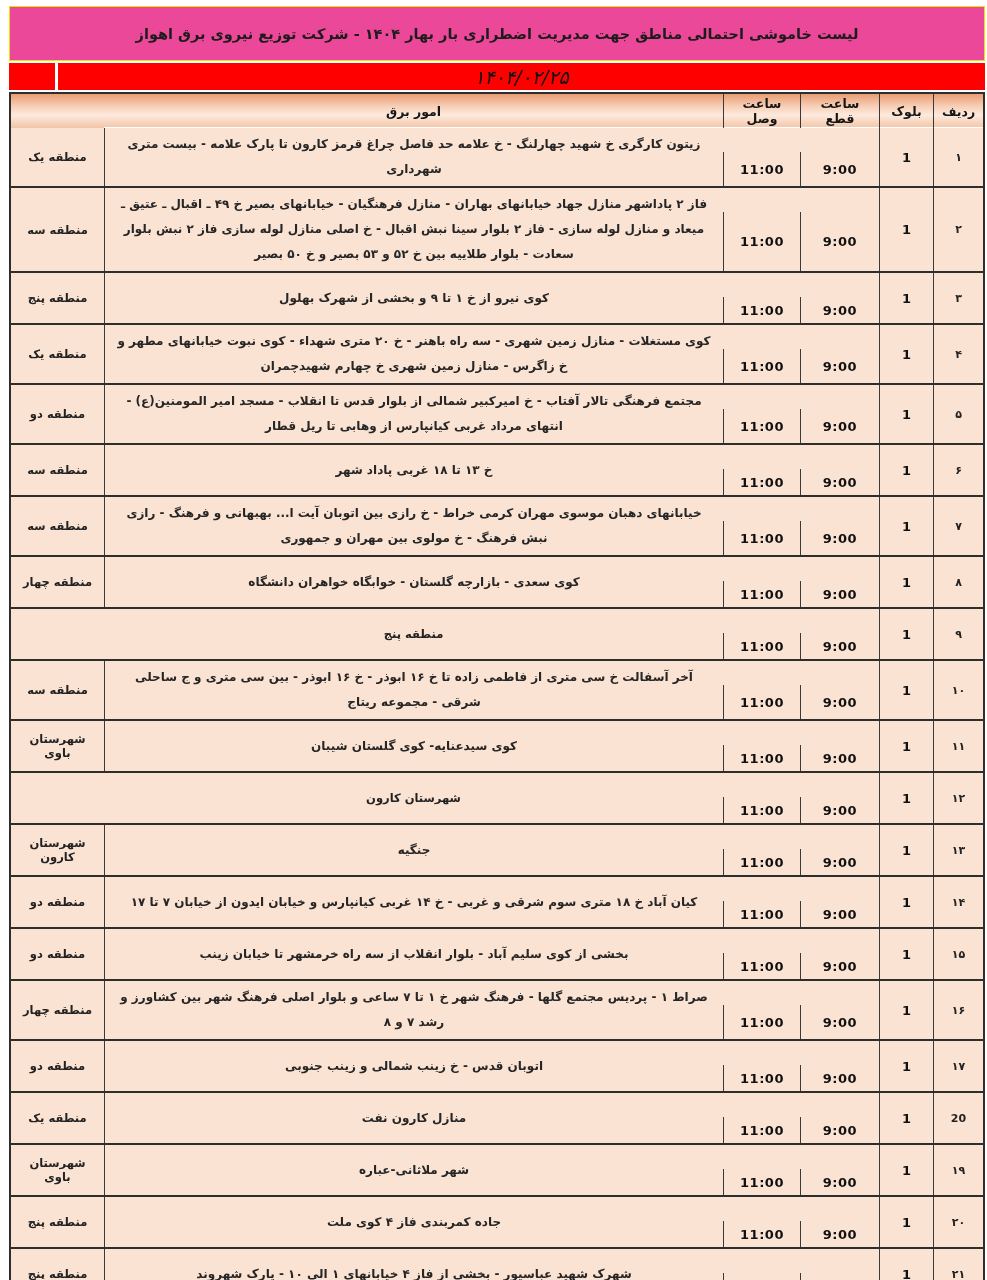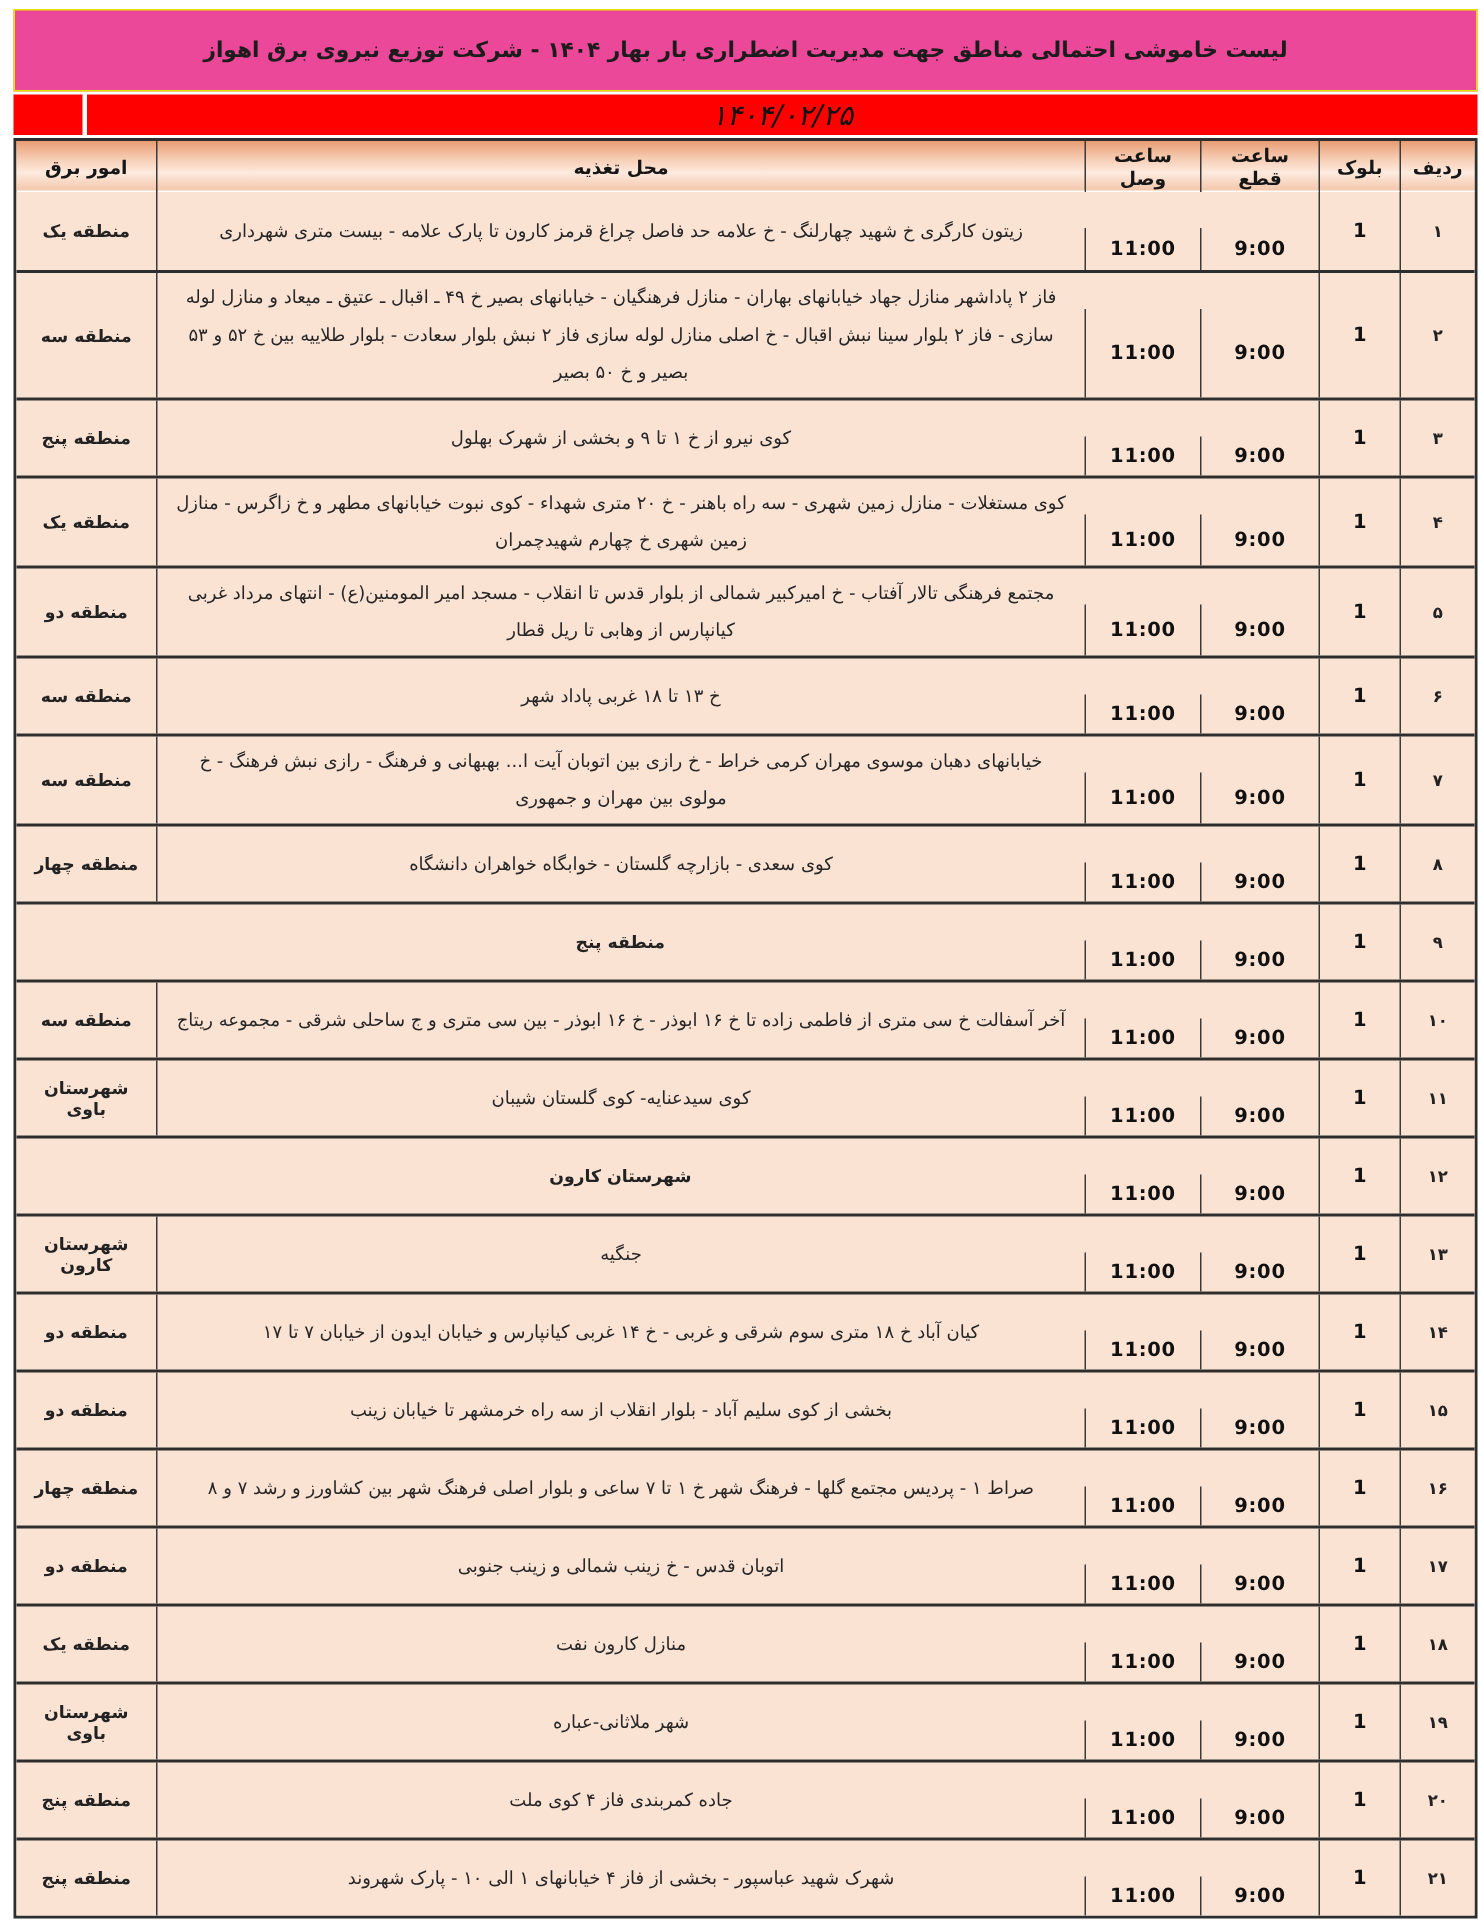--- a/index.html
+++ b/index.html
@@ -65,21 +65,21 @@
   .cell:last-child { border-left:none; }
   .t-head .cell {
     font-size:12.5px; font-weight:bold; color:#161616;
     padding:2px 4px;
     box-shadow:inset 0 -1px 0 #ffffff;
   }
   .c-row    { font-size:11px;  font-weight:bold; color:#222; }
   .c-block  { font-size:13px;  font-weight:bold; color:#111; direction:ltr; }
   .c-time   { font-size:13px;  font-weight:bold; color:#111; direction:ltr; letter-spacing:0.5px;margin-top:24px; }
   .c-loc    {
-    font-size:12px; font-weight:normal; color:#262626;
+    font-size:12px; font-weight:bold; color:#262626;
     line-height:25px; padding:4px 12px;
   }
   .c-dist   { font-size:11.5px; font-weight:bold; color:#222; padding:4px 4px; }
 </style>
 </head>
 <body>
 
 <div class="page">
 
   <div class="banner">
@@ -93,21 +93,20 @@
     <div class="date-gap"></div>
     <div class="date-side"></div>
   </div>
 
   <div class="sched-table">
     <div class="t-row t-head">
       <div class="cell">ردیف</div>
       <div class="cell">بلوک</div>
       <div class="cell">ساعت قطع</div>
       <div class="cell">ساعت وصل</div>
-      <div class="cell">محل تغذیه</div>
       <div class="cell">امور برق</div>
     </div>
     <div>
   <div class="t-row">
     <div class="cell c-row">۱</div>
     <div class="cell c-block">1</div>
     <div class="cell c-time">9:00</div>
     <div class="cell c-time">11:00</div>
     <div class="cell c-loc">زیتون کارگری خ شهید چهارلنگ - خ علامه حد فاصل چراغ قرمز کارون تا پارک علامه - بیست متری شهرداری</div>
     <div class="cell c-dist">منطقه یک</div>
@@ -249,21 +248,21 @@
   <div class="t-row">
     <div class="cell c-row">۱۷</div>
     <div class="cell c-block">1</div>
     <div class="cell c-time">9:00</div>
     <div class="cell c-time">11:00</div>
     <div class="cell c-loc">اتوبان قدس - خ زینب شمالی و زینب جنوبی</div>
     <div class="cell c-dist">منطقه دو</div>
   </div>
 
   <div class="t-row">
-    <div class="cell c-row">۱۸</div>
+    <div class="cell c-row">20</div>
     <div class="cell c-block">1</div>
     <div class="cell c-time">9:00</div>
     <div class="cell c-time">11:00</div>
     <div class="cell c-loc">منازل کارون نفت</div>
     <div class="cell c-dist">منطقه یک</div>
   </div>
 
   <div class="t-row">
     <div class="cell c-row">۱۹</div>
     <div class="cell c-block">1</div>

